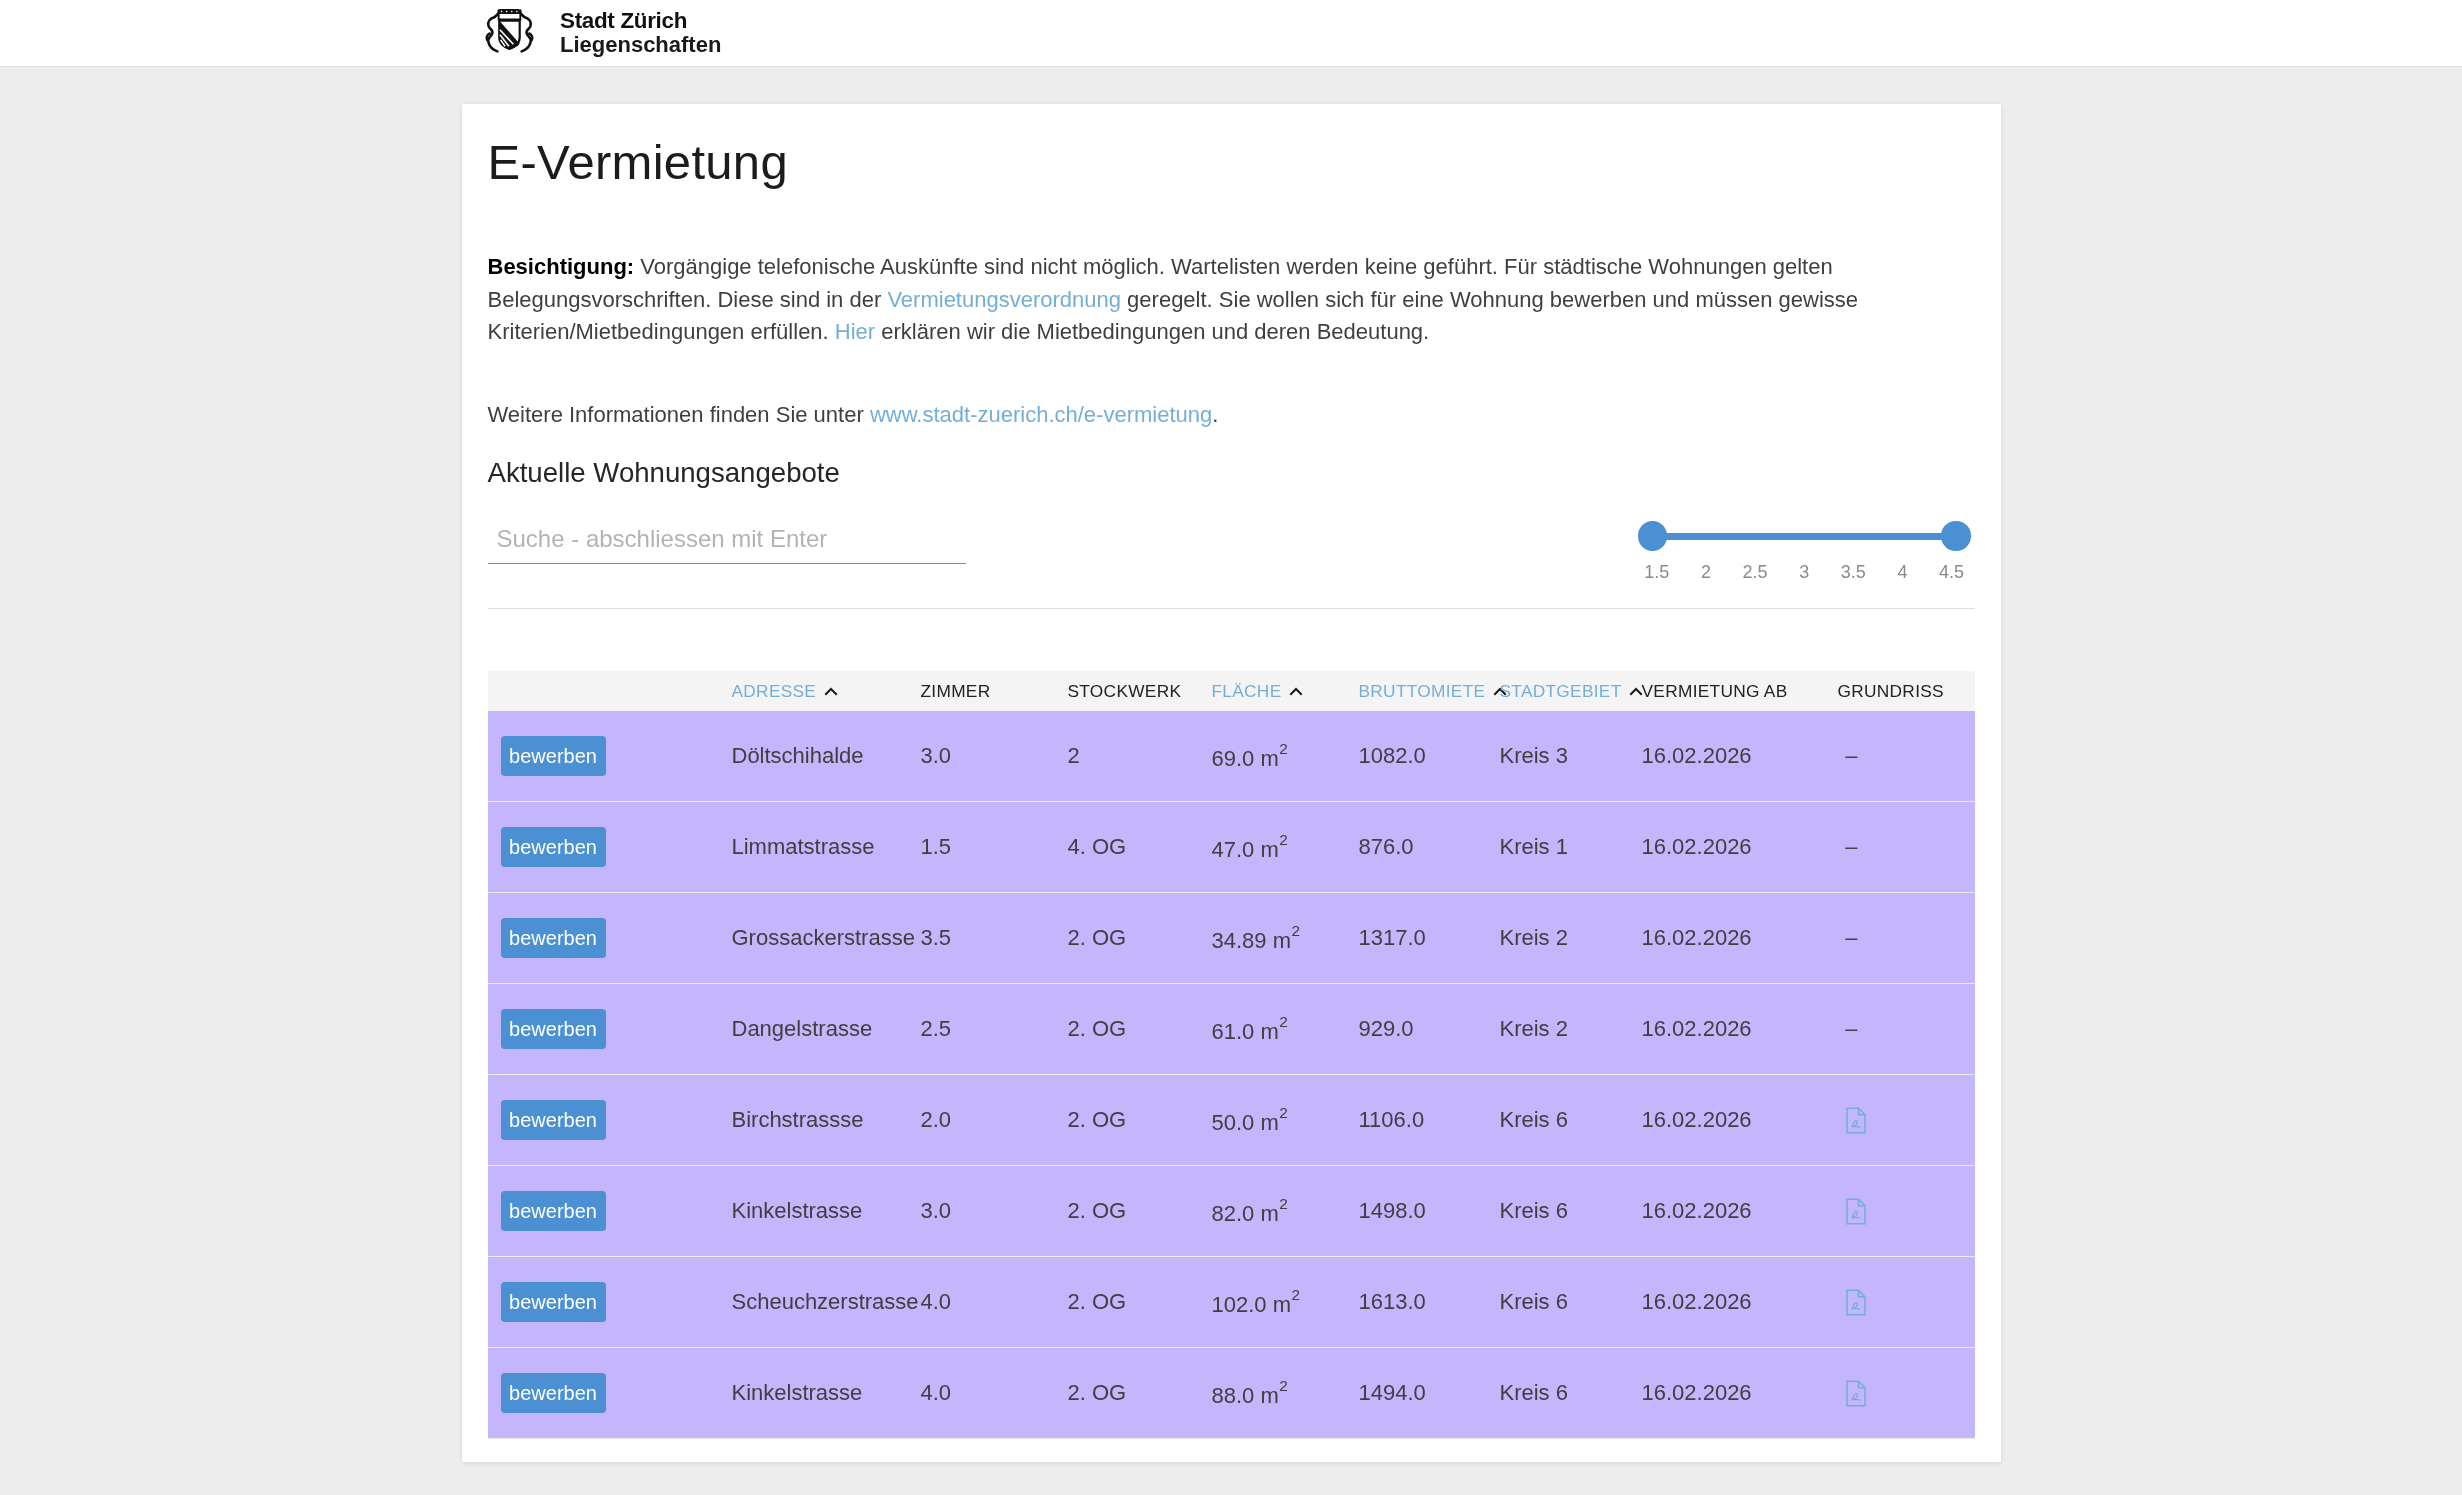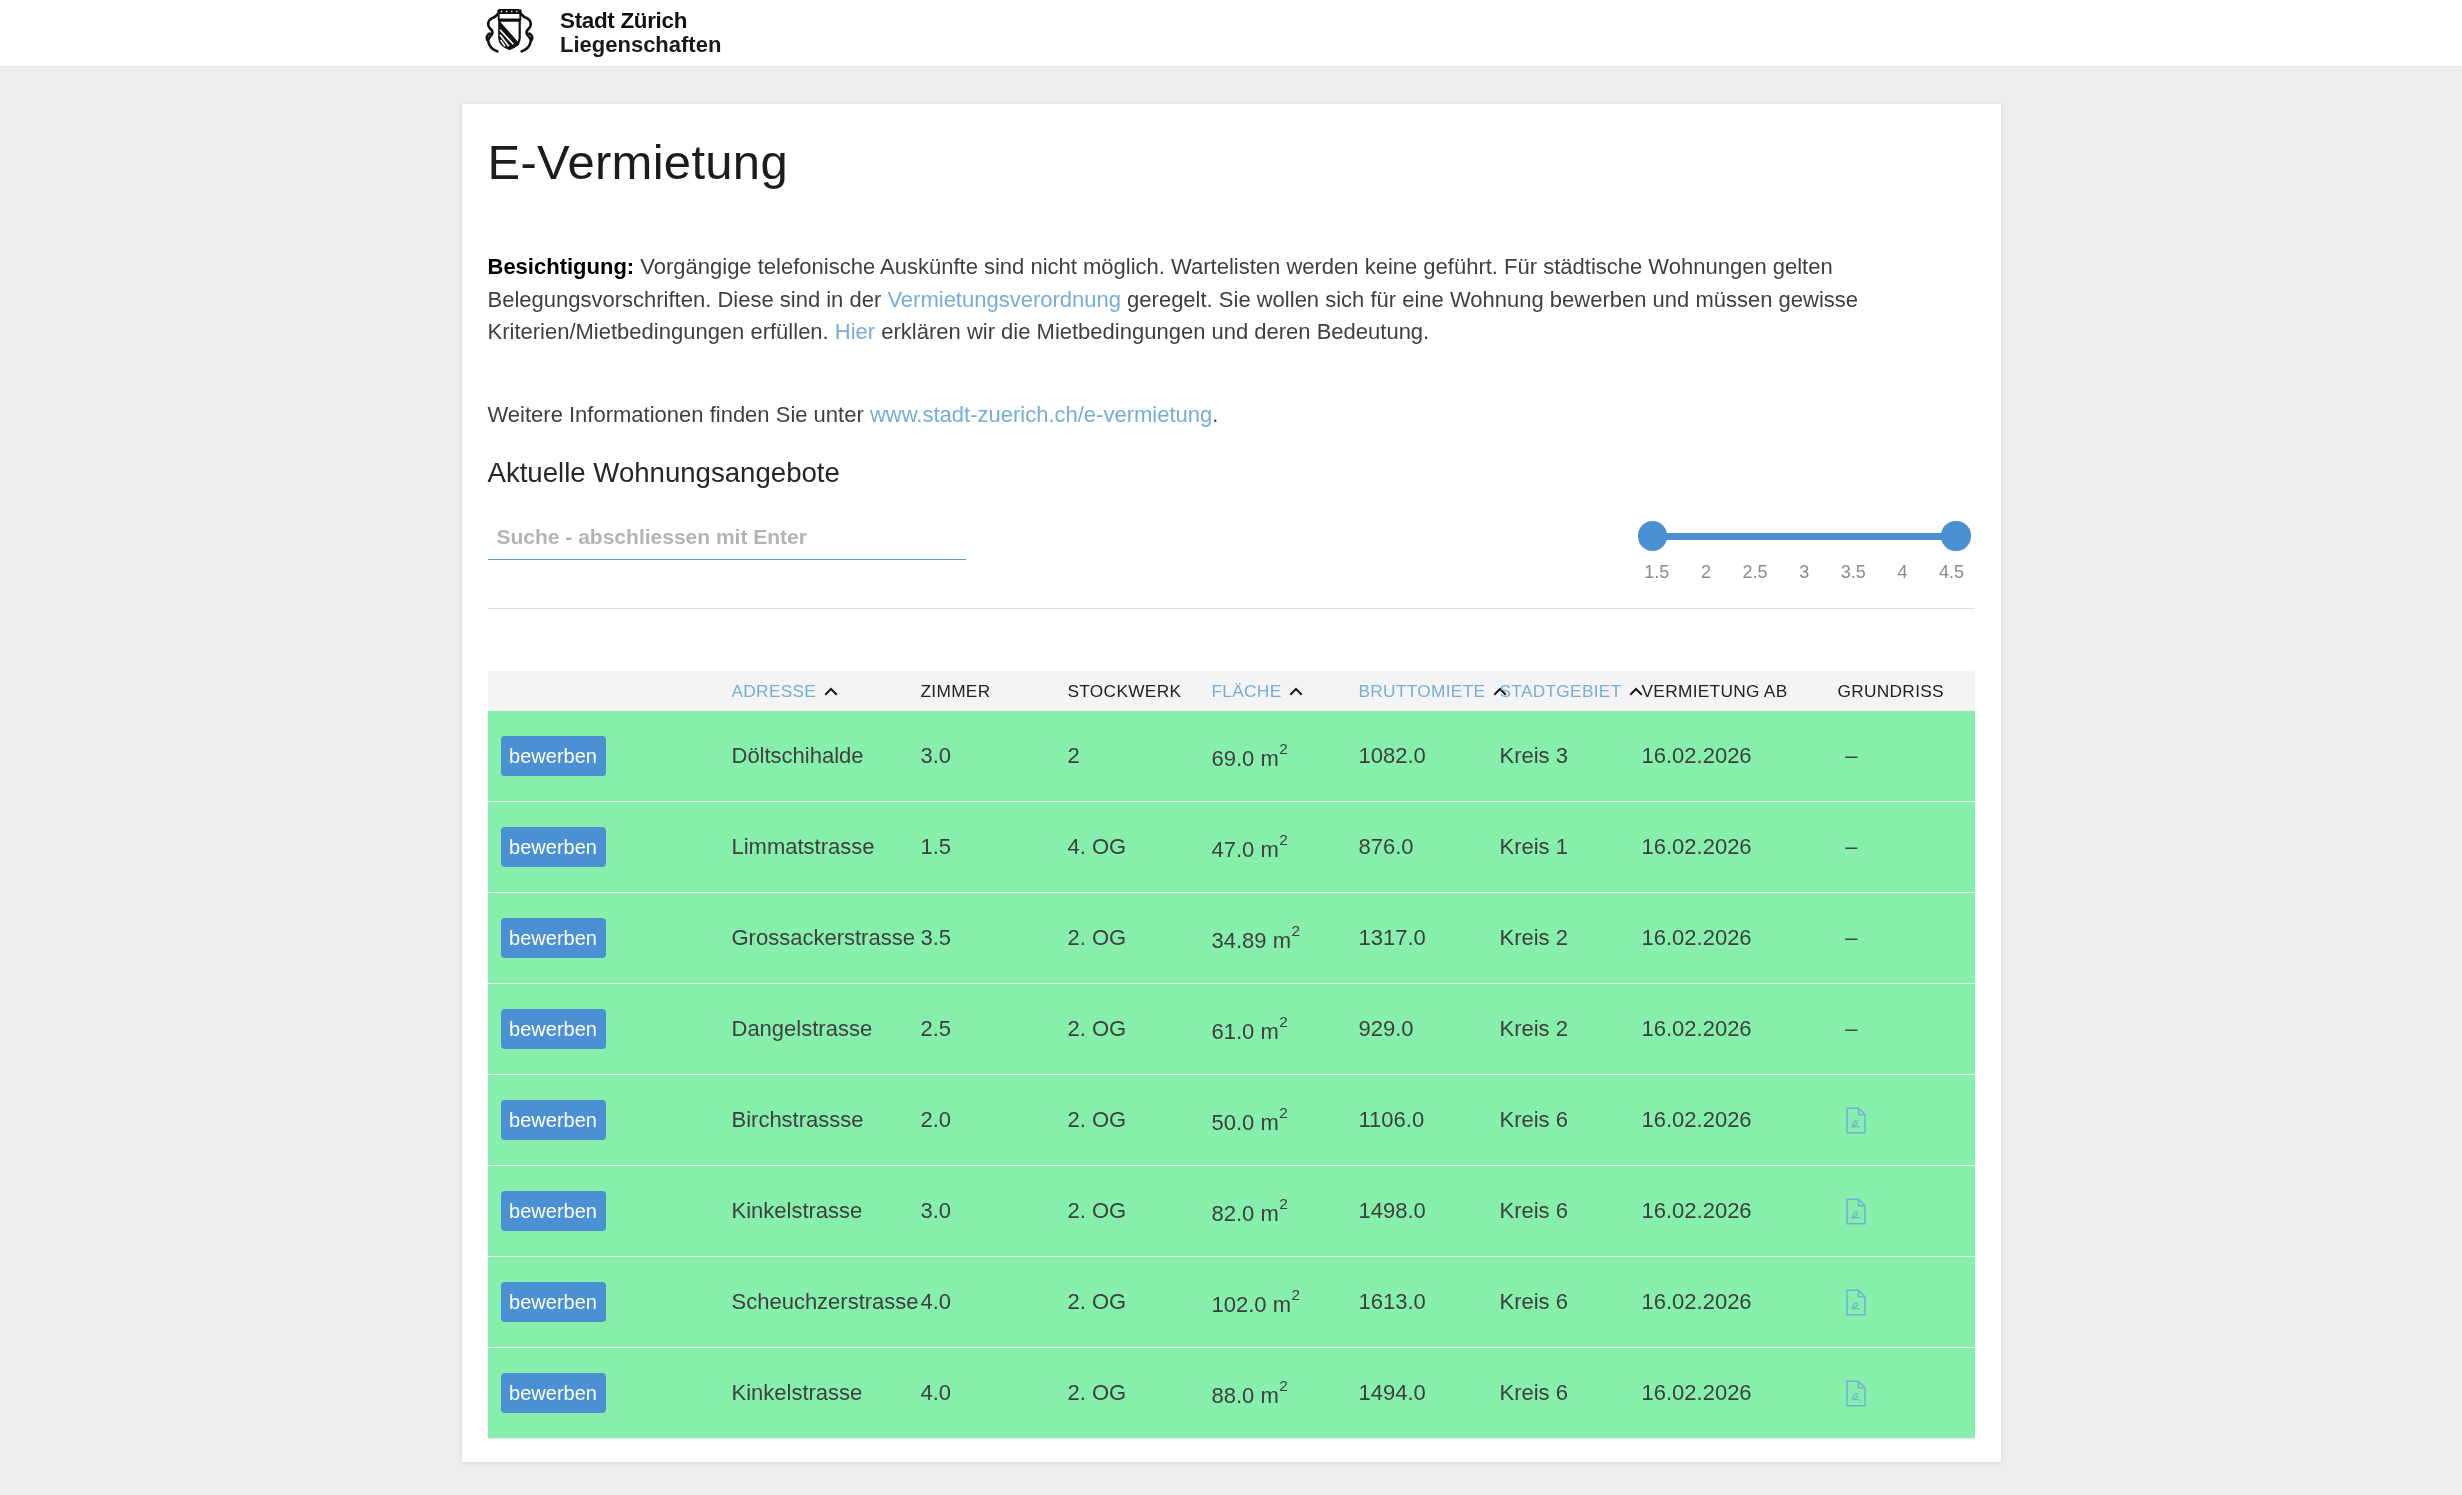--- a/index.html
+++ b/index.html
@@ -30,21 +30,21 @@
   }
   .page-title { font-size:49px; font-weight:300; color:#1c1c1c; letter-spacing:0.3px; }
   .intro { margin-top:61px; font-size:22px; line-height:1.48; color:#3f3f3f; max-width:1488px; }
   .intro b { color:#000; font-weight:700; }
   .link { color:#74aed6; text-decoration:none; cursor:pointer; }
   .more-info { margin-top:53px; font-size:22px; color:#3f3f3f; }
   .section-title { margin-top:29.5px; font-size:27.6px; font-weight:300; color:#262626; }
   
   .filter-row { margin-top:19px; display:flex; justify-content:space-between; align-items:flex-start; height:64px; }
   .search-input {
-    width:478px; font-size:21px; font-weight:700; color:#0f172a;
+    width:478px; font-size:24px; font-weight:400; color:#0f172a;
     border:none; border-bottom:1.3px solid #5b97cf; outline:none;
     padding:16.7px 9px 10.3px 9px; background:transparent;
     font-family:"Liberation Sans","DejaVu Sans",sans-serif;
   }
   .search-input::placeholder { color:#b3b3b3; opacity:1; }
   .slider-box { width:333px; margin-right:3.8px; padding-top:13px; }
   .slider-track-area { position:relative; height:29.5px; }
   .slider-track { position:absolute; top:11.5px; left:13px; right:13px; height:7px; background:#4a90d2; border-radius:3.8px; }
   .slider-handle { position:absolute; top:0; width:29.5px; height:29.5px; border-radius:50%; background:#4a90d2; cursor:pointer; }
   .slider-handle.min { left:0; }
@@ -53,21 +53,21 @@
   .slider-labels span { font-size:18px; color:#8a8a8a; min-width:33px; text-align:center; }
   .divider { border:none; border-top:0.6px solid #dddddd; margin-top:36px; }
   
   .table { margin-top:62px; }
   .tgrid { display:grid; grid-template-columns:244px 189px 147px 144px 147px 141px 142px 196px auto; align-items:center; }
   .thead { background:#f4f4f4; height:40px; }
   .th { display:flex; align-items:center; gap:7.7px; font-size:17.3px; letter-spacing:0.3px; font-weight:400; }
   .th-sorted { color:#74aed6; }
   .th-plain { color:#222; }
   .caret { flex:0 0 auto; }
-  .trow { height:91px; border-bottom:0.6px solid #ebebeb; background:#86efac; font-size:22px; color:#3f3f3f; }
+  .trow { height:91px; border-bottom:0.6px solid #ebebeb; background:#c4b5fd; font-size:22px; color:#3f3f3f; }
   .cell { overflow:hidden; white-space:nowrap; }
   .apply-btn {
     margin-left:13px; width:105px; height:40px; background:#4a90d2; color:#fff;
     font-size:20px; font-weight:300; border:none; border-radius:3.8px; cursor:pointer;
     font-family:"Liberation Sans","DejaVu Sans",sans-serif;
   }
   .flaeche sup { font-size:15.4px; vertical-align:11.5px; margin-left:0.6px; }
   .grundriss-cell { display:flex; align-items:center; padding-left:7.7px; }
   .dash { color:#444; }
   .pdf-icon { display:block; }

